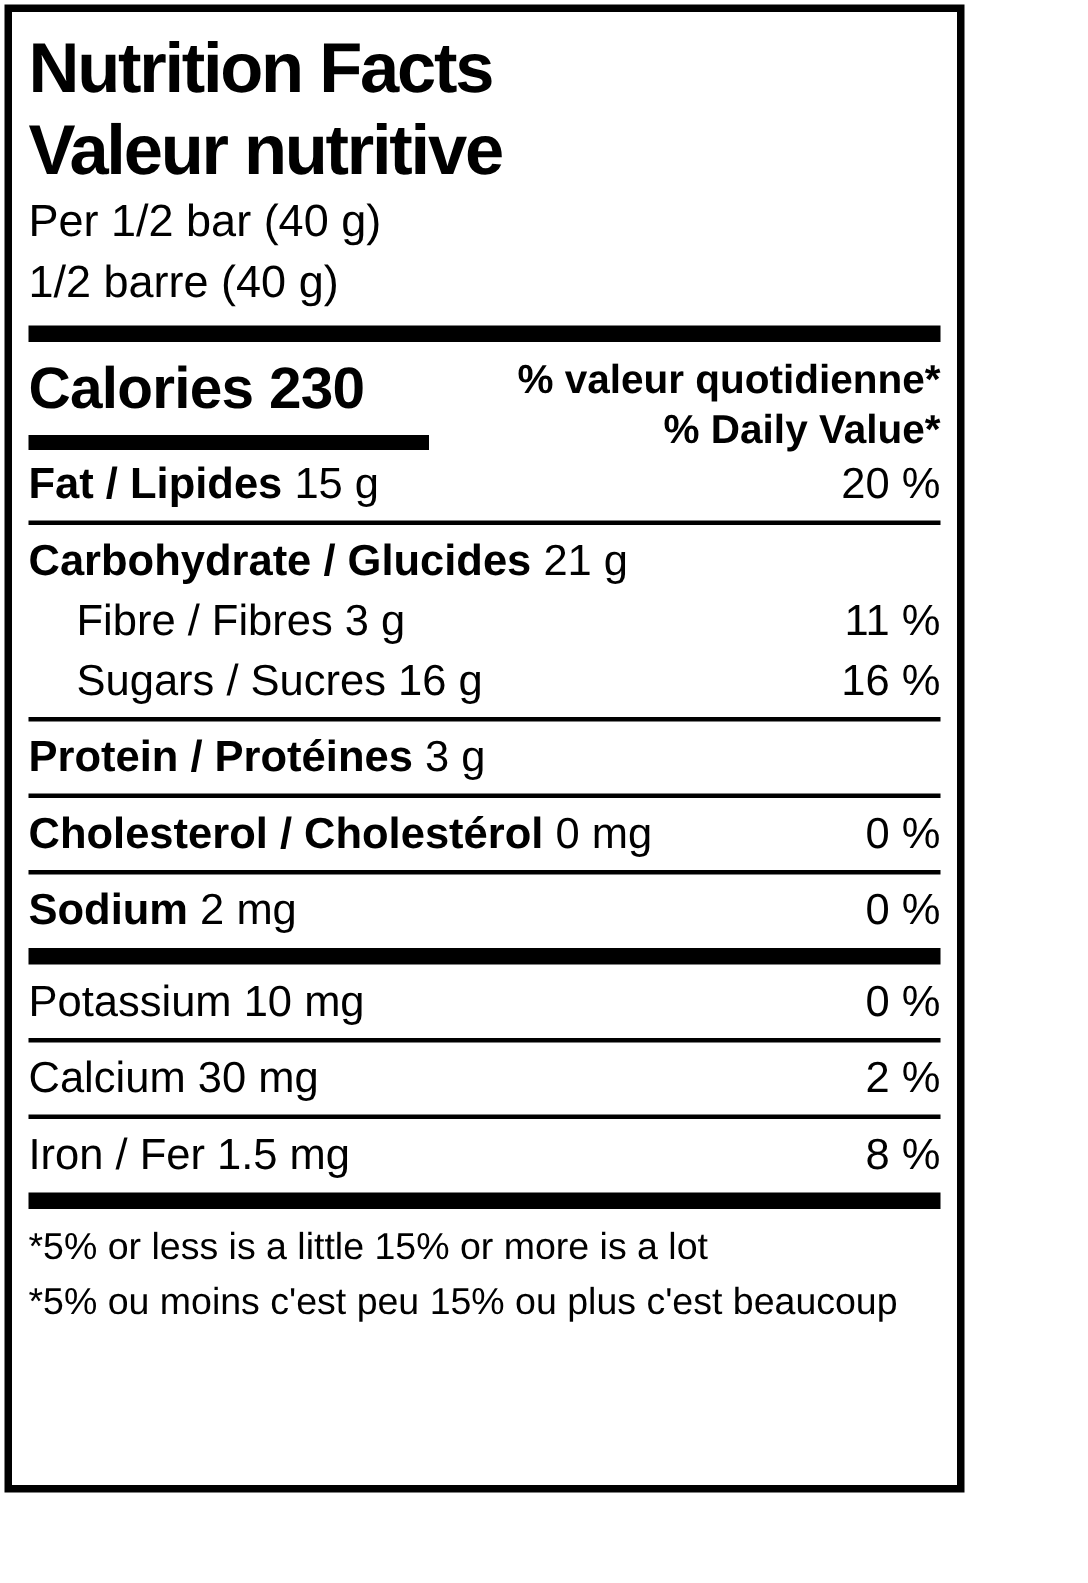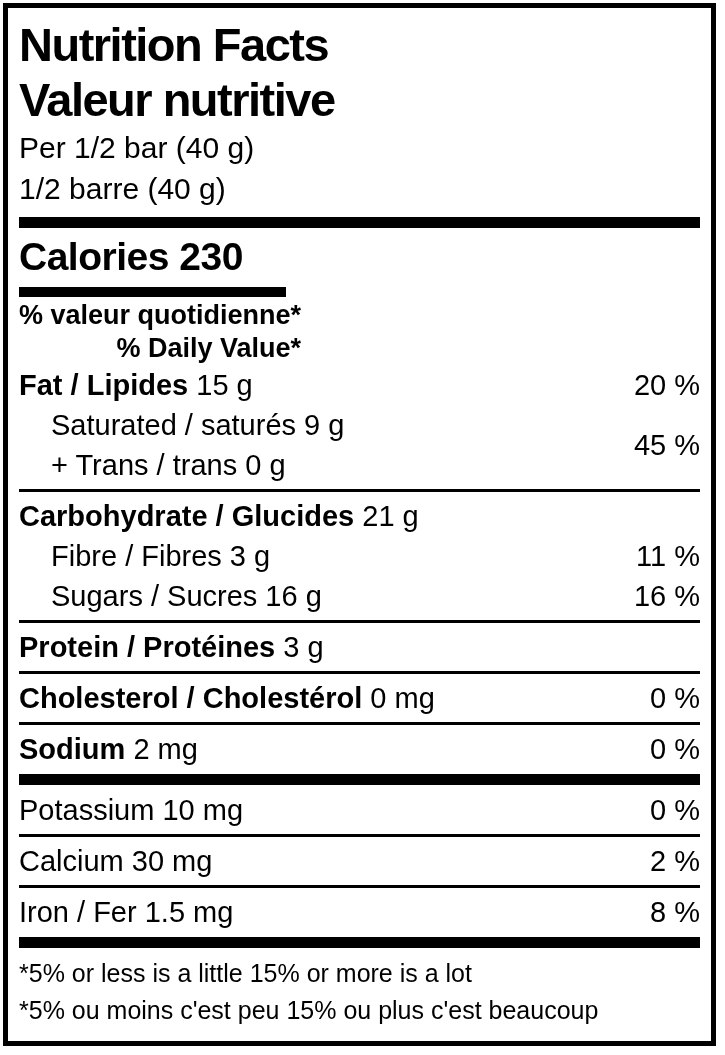--- a/index.html
+++ b/index.html
@@ -6,21 +6,21 @@
   html, body {
     width: 725px; height: 1055px;
     background: #ffffff;
     font-family: "Liberation Sans", sans-serif;
     color: #000000;
   }
   .page { position: relative; width: 725px; height: 1055px; background: #ffffff; }
   .nft-label {
     position: absolute;
     left: 3px; top: 3px;
-    width: 713px;
+    width: 640px;
     min-height: 992px;
     border: 5px solid #000;
     background: #fff;
     padding: 9px 11px 12px 11px;
     overflow: hidden;
   }
   .title {
     font-size: 47px;
     font-weight: bold;
     line-height: 55px;
@@ -33,23 +33,22 @@
   .bar-thick {
     height: 11px;
     background: #000;
   }
   .bar-top { margin-top: 8px; }
   .bar-mid { margin: 5px 0; }
   .bar-bottom { margin-top: 5px; }
   .cal-row {
     display: flex;
     justify-content: space-between;
-    align-items: flex-start;
+    align-items: center;
     margin-top: 7px;
-    flex-direction: column;
   }
   .cal-title {
     font-size: 39px;
     font-weight: bold;
     letter-spacing: -0.5px;
     line-height: 44px;
   }
   .cal-underline {
     width: 267px;
     height: 10px;
@@ -114,27 +113,20 @@
         <div>% valeur quotidienne*</div>
         <div>% Daily Value*</div>
       </div>
     </div>
 
     <div class="row">
       <div><span class="b">Fat / Lipides</span> <span>15 g</span></div>
       <div class="dv">20 %</div>
     </div>
 
-    <div class="group">
-      <div class="lines indent">
-        <div>Saturated / saturés 9 g</div>
-        <div>+ Trans / trans 0 g</div>
-      </div>
-      <div class="dv">45 %</div>
-    </div>
 
     <div class="rule"></div>
 
     <div class="row">
       <div><span class="b">Carbohydrate / Glucides</span> <span>21 g</span></div>
     </div>
 
     <div class="row">
       <div class="indent">Fibre / Fibres 3 g</div>
       <div class="dv">11 %</div>

